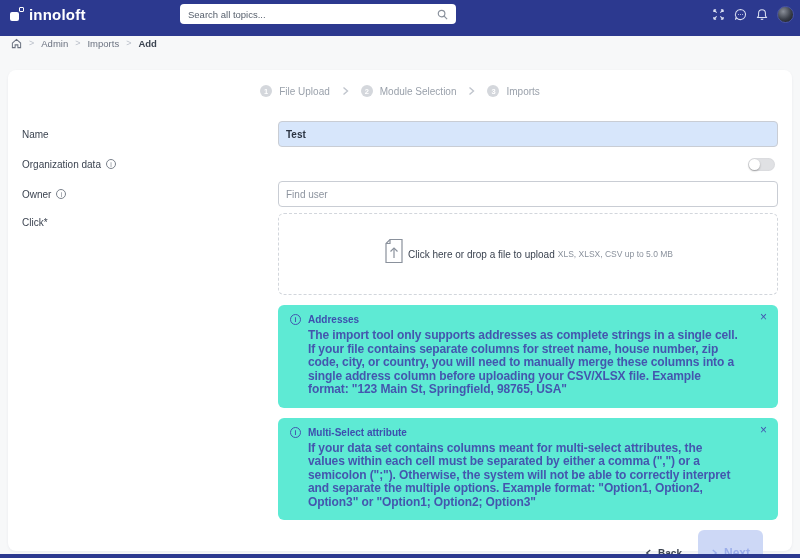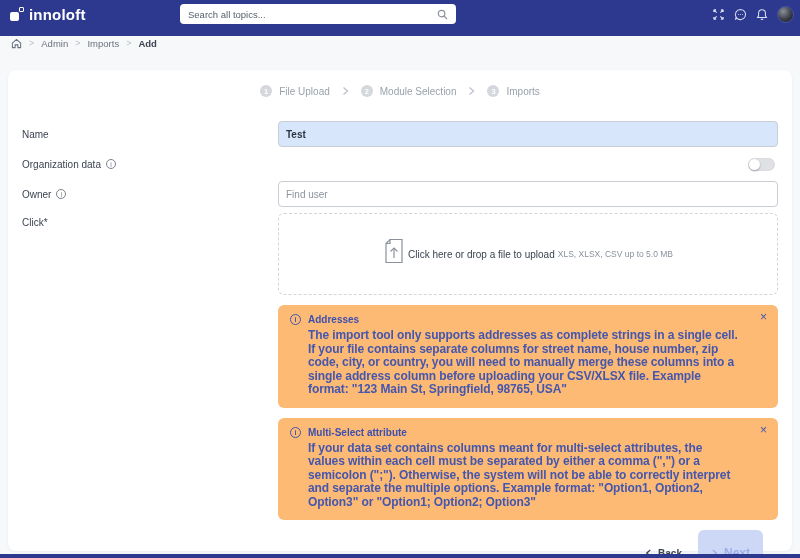--- a/index.html
+++ b/index.html
@@ -71,21 +71,21 @@
   .toggle-knob { position:absolute; left:1px; top:1px; width:11px; height:11px; background:#fff; border-radius:50%;
                  box-shadow:0 1px 2px rgba(0,0,0,.3); }
 
   .dropzone { height:82px; border:1px dashed #d2d6dc; border-radius:6px; background:#fff;
               display:flex; flex-direction:row; align-items:center; justify-content:center; gap:3px; cursor:pointer; }
   .dz-icon { color:#8a919c; margin-bottom:2px; }
   .dz-text { font-size:10px; color:#3b4350; }
   .dz-hint { font-size:8.5px; color:#8a919c; }
 
   
-  .notice { margin-left:256px; margin-top:10px; background:#fdba74; border-radius:6px; padding:9px 12px 11px;
+  .notice { margin-left:256px; margin-top:10px; background:#5eead4; border-radius:6px; padding:9px 12px 11px;
             position:relative; color:#4355b0; }
   .notice-head { display:flex; align-items:center; gap:7px; }
   .notice-title { font-size:10px; font-weight:bold; color:#3d4fae; }
   .notice-info-icon { width:11px; height:11px; border:1.2px solid #4355b0; border-radius:50%; font-size:7px;
                       font-weight:bold; display:flex; align-items:center; justify-content:center; flex:0 0 auto; }
   .notice-body { margin-top:4px; margin-left:18px; font-size:12px; line-height:13.5px; letter-spacing:-.1px;
                  color:#4456ae; padding-right:28px;font-weight:bold; }
   .notice-close { position:absolute; top:6px; right:11px; font-size:12px; line-height:1; color:#4355b0; cursor:pointer;
                   background:none; border:none; font-family:"Liberation Sans", sans-serif; }
 

